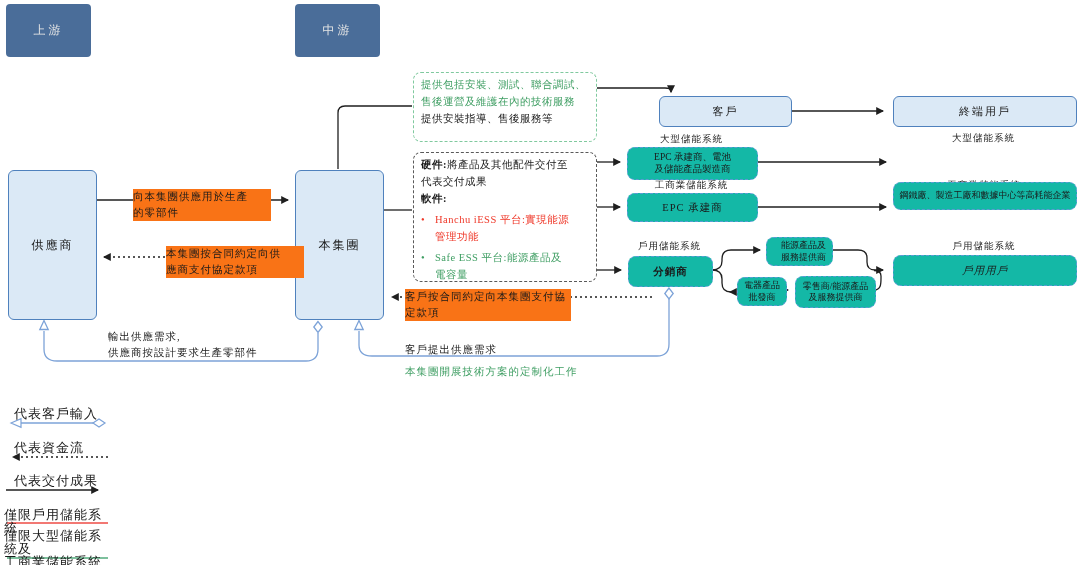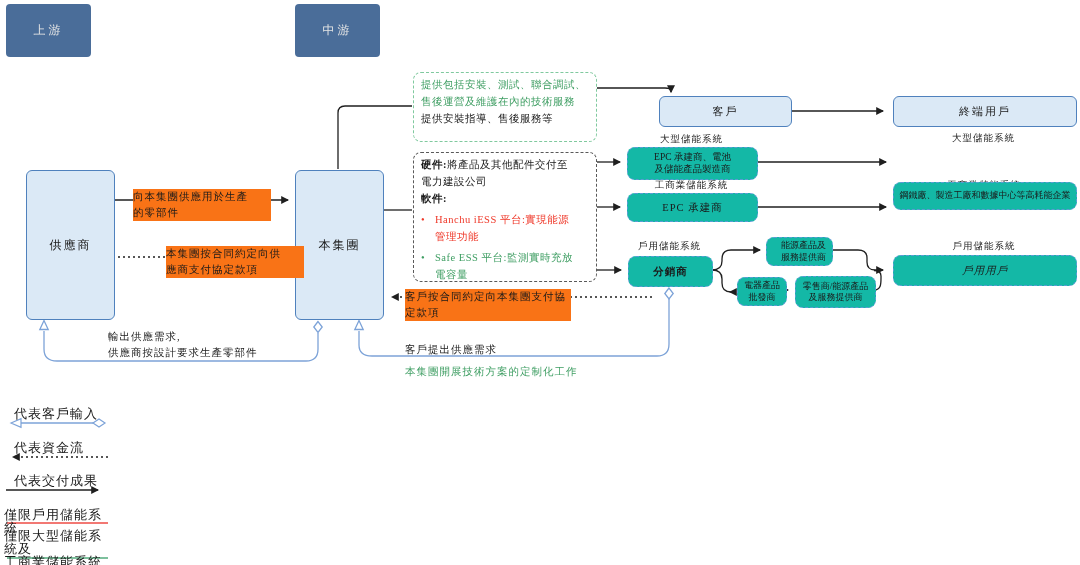--- a/index.html
+++ b/index.html
@@ -78,43 +78,43 @@
       <path d="M108,457 H13" stroke="#1f1f1f" stroke-width="1.3" stroke-dasharray="2 3" fill="none" marker-end="url(#ah)"></path>
       <path d="M6,490 H98" stroke="#1f1f1f" stroke-width="1.3" fill="none" marker-end="url(#ah)"></path>
       <path d="M7,523 H108" stroke="#ee4b44" stroke-width="1.6" fill="none"></path>
       <path d="M7,558 H108" stroke="#52ab7c" stroke-width="1.6" fill="none"></path>
     </g>
   </svg>
 
   <div class="hdr" style="left:6px;top:4px;">上游</div>
   <div class="hdr" style="left:295px;top:4px;">中游</div>
 
-  <div class="solidbox" style="left:8px;top:170px;width:87px;height:148px;margin-left:18px;">供應商</div>
+  <div class="solidbox" style="left:8px;top:170px;width:87px;height:148px;">供應商</div>
   <div class="solidbox" style="left:295px;top:170px;width:87px;height:148px;">本集團</div>
   <div class="solidbox" style="left:627px;top:96px;width:131px;height:29px;font-size:11px;margin-left:32px;">客戶</div>
   <div class="solidbox" style="left:893px;top:96px;width:182px;height:29px;font-size:11px;">終端用戶</div>
 
   <div class="notebox" style="left:413px;top:72px;width:168px;height:62px;border:1.4px dashed #7fc99e;">
     <div class="green pre">提供包括安裝、測試、聯合調試、
 售後運營及維護在內的技術服務</div>
     <div>提供安裝指導、售後服務等</div>
   </div>
 
   <div class="notebox" style="left:413px;top:152px;width:168px;height:122px;border:1.4px dashed #595959;">
     <div class="pre"><b>硬件:</b><span>將產品及其他配件交付至
-電力建設公司</span></div>
+代表交付成果</span></div>
     <div><b>軟件:</b></div>
     <div class="brow red">
       <span class="dot">•</span>
       <span class="pre">Hanchu iESS 平台:實現能源
 管理功能</span>
     </div>
     <div class="brow green">
       <span class="dot">•</span>
-      <span class="pre">Safe ESS 平台:監測實時充放
+      <span class="pre">Safe ESS 平台:能源產品及
 電容量</span>
     </div>
   </div>
 
   <div class="catlbl" style="left:627px;top:133px;width:129px;">大型儲能系統</div>
   <div class="catlbl" style="left:627px;top:179px;width:129px;">工商業儲能系統</div>
   <div class="catlbl" style="left:628px;top:240px;width:83px;">戶用儲能系統</div>
   <div class="catlbl" style="left:893px;top:132px;width:181px;">大型儲能系統</div>
   <div class="catlbl" style="left:893px;top:179px;width:182px;">工商業儲能系統</div>
   <div class="catlbl" style="left:893px;top:240px;width:182px;">戶用儲能系統</div>

